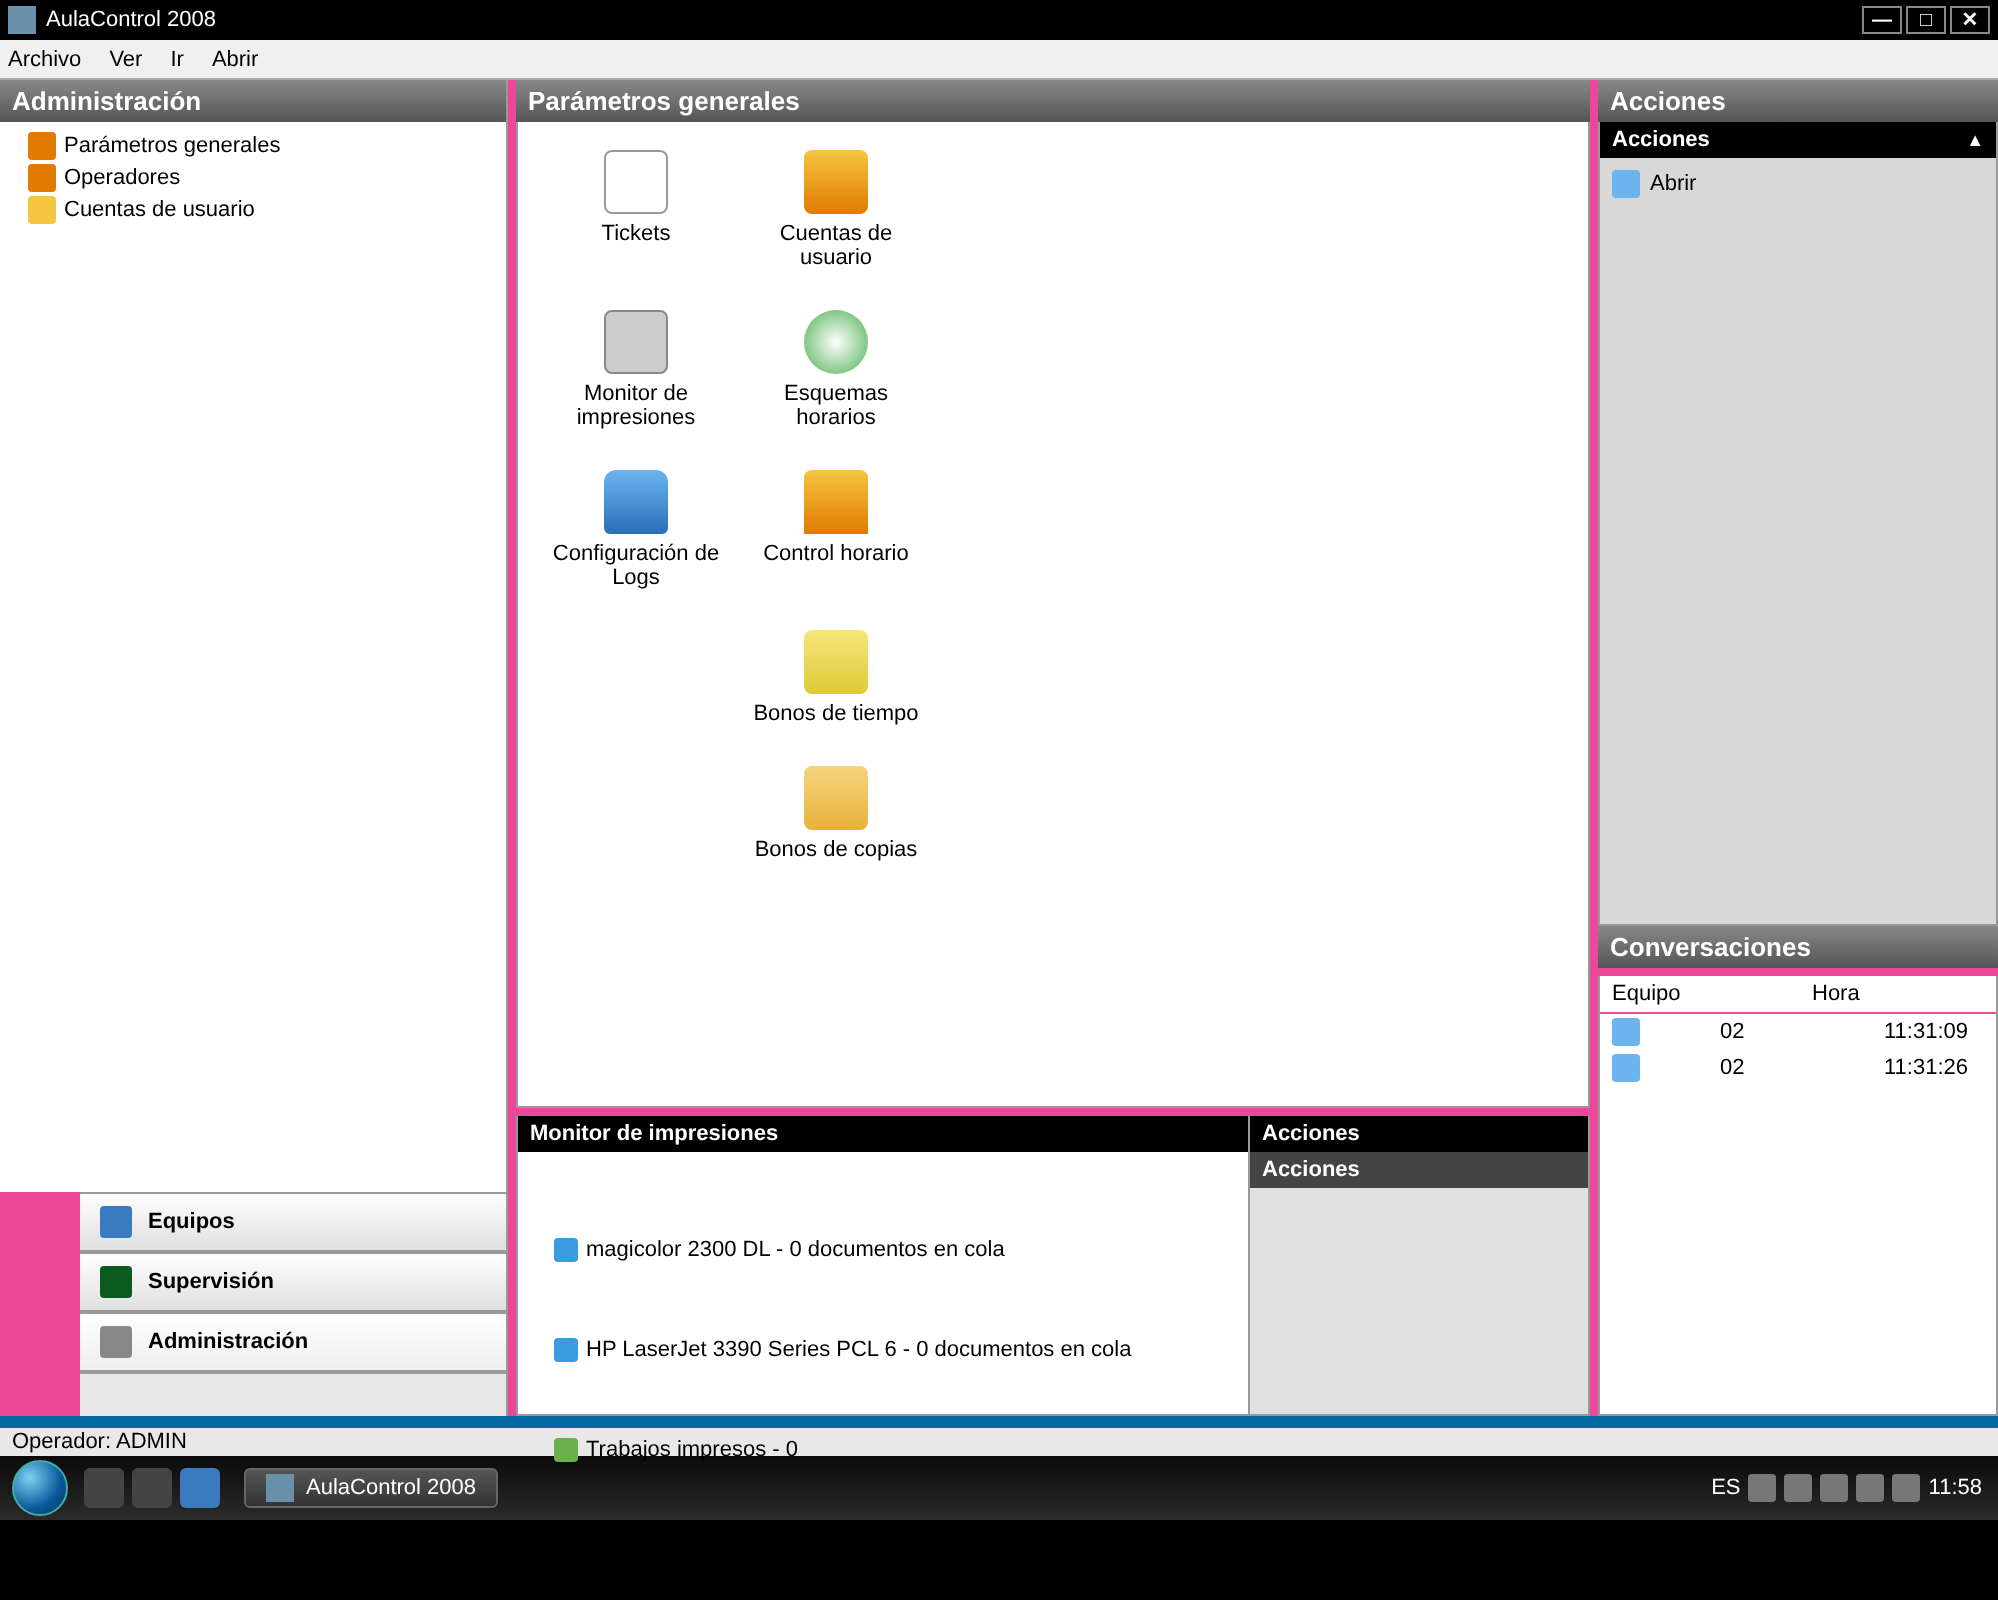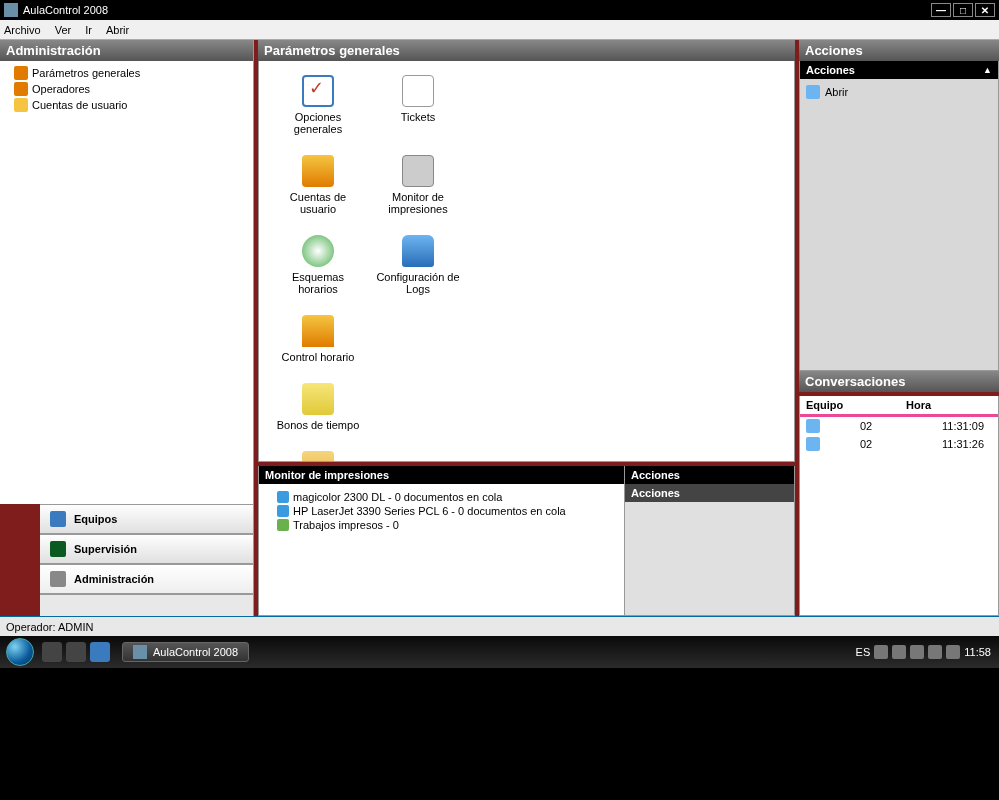--- a/index.html
+++ b/index.html
@@ -7,21 +7,21 @@
 
 .titlebar { background: #000; color: #fff; height: 20px; display: flex; align-items: center; padding: 0 4px; }
 .titlebar-icon { width: 14px; height: 14px; background: #6a8fa8; margin-right: 5px; }
 .titlebar-title { flex: 1; }
 .titlebar-controls { display: flex; gap: 2px; }
 .tb-btn { width: 20px; height: 14px; background: #000; border: 1px solid #888; color: #fff; display: flex; align-items: center; justify-content: center; cursor: pointer; font-weight: bold; font-size: 10px; }
 
 .menubar { background: #f0f0f0; height: 20px; display: flex; align-items: center; padding: 0 4px; border-bottom: 1px solid #aaa; }
 .menubar span { margin-right: 14px; cursor: pointer; }
 
-.main-area { display: flex; height: 576px; background: #7f1d1d; }
+.main-area { display: flex; height: 668px; background: #ec4899; }
 
 .left-col { width: 254px; display: flex; flex-direction: column; border-right: 1px solid #999; }
 .panel-header { background: linear-gradient(#888, #555); color: #fff; font-weight: bold; font-size: 13px; padding: 3px 6px; }
 .admin-tree { background: #fff; flex: 1; padding: 4px; }
 .tree-item { display: flex; align-items: center; padding: 1px 0; cursor: pointer; }
 .tree-ic { width: 14px; height: 14px; margin: 0 4px 0 10px; }
 .ic-orange { background: #e07b00; border-radius: 2px; }
 .ic-folder { background: #f5c542; border-radius: 2px; }
 
 .nav-buttons { background: #e8e8e8; margin-left: 40px; }
@@ -46,43 +46,43 @@
 .ic-clock { background: radial-gradient(#fff,#4caf50); border-radius: 50%; }
 .ic-db { background: linear-gradient(#6cb5f0,#2a6db8); border-radius: 6px 6px 3px 3px; }
 .ic-lock { background: linear-gradient(#f5c542,#e07b00); border-radius: 4px 4px 0 0; }
 .ic-cards { background: linear-gradient(#f7e67a,#e0c938); }
 .ic-fcards { background: linear-gradient(#f5d580,#e8b23a); }
 
 .monitor-row { display: flex; height: 150px; margin-top: 4px; }
 .monitor-panel { flex: 1; background: #fff; border: 1px solid #999; border-top: none; }
 .sub-header { background: #000; color: #fff; font-weight: bold; padding: 3px 6px; }
 .monitor-list { padding: 6px; }
-.monitor-item { display: flex; align-items: center; padding: 1px 0; }
+.monitor-item { display: flex; align-items: center; padding: 1px 0; margin-top: 36px; }
 .mi-ic { width: 12px; height: 12px; margin: 0 4px 0 12px; border-radius: 2px; }
 .ic-sblue { background: #3a9be0; }
 .ic-sgreen { background: #6ab04c; }
 .actions-panel { width: 170px; background: #e0e0e0; border: 1px solid #999; border-top: none; border-left: none; }
 .actions-subhead { background: #444; color: #fff; padding: 3px 6px; font-weight: bold; }
 
 .right-col { width: 200px; display: flex; flex-direction: column; }
 .right-panel { background: #d8d8d8; flex: 1; border: 1px solid #999; border-top: none; }
 .acc-header { background: #000; color: #fff; padding: 3px 6px; display: flex; justify-content: space-between; align-items: center; font-weight: bold;}
 .acc-arrow { font-size: 9px; }
 .acc-body { padding: 6px; }
 .acc-item { display: flex; align-items: center; cursor: pointer; }
 .acc-ic { width: 14px; height: 14px; background: #6cb5f0; margin-right: 5px; border-radius: 2px;}
 
 .conv-panel { height: 220px; background: #fff; border: 1px solid #999; border-top: none; margin-top: 4px;}
-.conv-head { display: flex; padding: 3px 6px; border-bottom: 3px solid #ec4899; font-weight: bold; }
+.conv-head { display: flex; padding: 3px 6px; border-bottom: 1px solid #ec4899; }
 .conv-head span:first-child { width: 100px; }
 .conv-row { display: flex; padding: 2px 6px; align-items: center;}
 .conv-row .cic { width: 14px; height: 14px; background: #6cb5f0; margin-right: 4px; border-radius: 2px;}
 .conv-row .eq { width: 82px; margin-left: 36px; }
 
-.statusbar { background: #e8e8e8; height: 20px; border-top: 1px solid #0369a1; display: flex; align-items: center; padding: 0 6px; }
+.statusbar { background: #e8e8e8; height: 20px; border-top: 6px solid #0369a1; display: flex; align-items: center; padding: 0 6px; }
 
 .taskbar { background: linear-gradient(#0a0a0a, #2b2b2b); height: 32px; display: flex; align-items: center; color: #fff; }
 .start-orb { width: 28px; height: 28px; border-radius: 50%; background: radial-gradient(circle at 30% 30%, #7dd3f0, #0a5a9c 60%, #023355); margin: 0 6px; border: 1px solid #4aa; }
 .ql { width: 20px; height: 20px; margin: 0 2px; background: #444; border-radius: 3px; }
 .ql.e { background: #3a7bbf; }
 .task { background: linear-gradient(#555,#333); border: 1px solid #666; border-radius: 3px; padding: 2px 10px; margin-left: 10px; display: flex; align-items: center; }
 .task-ic { width: 14px; height: 14px; background: #6a8fa8; margin-right: 6px; }
 .tray { margin-left: auto; display: flex; align-items: center; gap: 4px; padding-right: 8px; }
 .tr-ic { width: 14px; height: 14px; background: #777; border-radius: 2px; }
 </style>
@@ -138,24 +138,20 @@
         <b>Administración</b>
       </div>
       <div style="height:22px;border-top:1px solid #999"></div>
     </div>
   </div>
 
   <div class="center-col">
     <div class="panel-header">Parámetros generales</div>
     <div class="params-panel">
       <div class="icon-grid">
-        <div class="grid-item">
-            <div class="grid-ic ic-check"></div>
-            <span>Opciones generales</span>
-          </div>
         <div class="grid-item">
             <div class="grid-ic ic-doc"></div>
             <span>Tickets</span>
           </div>
         <div class="grid-item">
             <div class="grid-ic ic-users"></div>
             <span>Cuentas de usuario</span>
           </div>
         <div class="grid-item">
             <div class="grid-ic ic-printer"></div>

